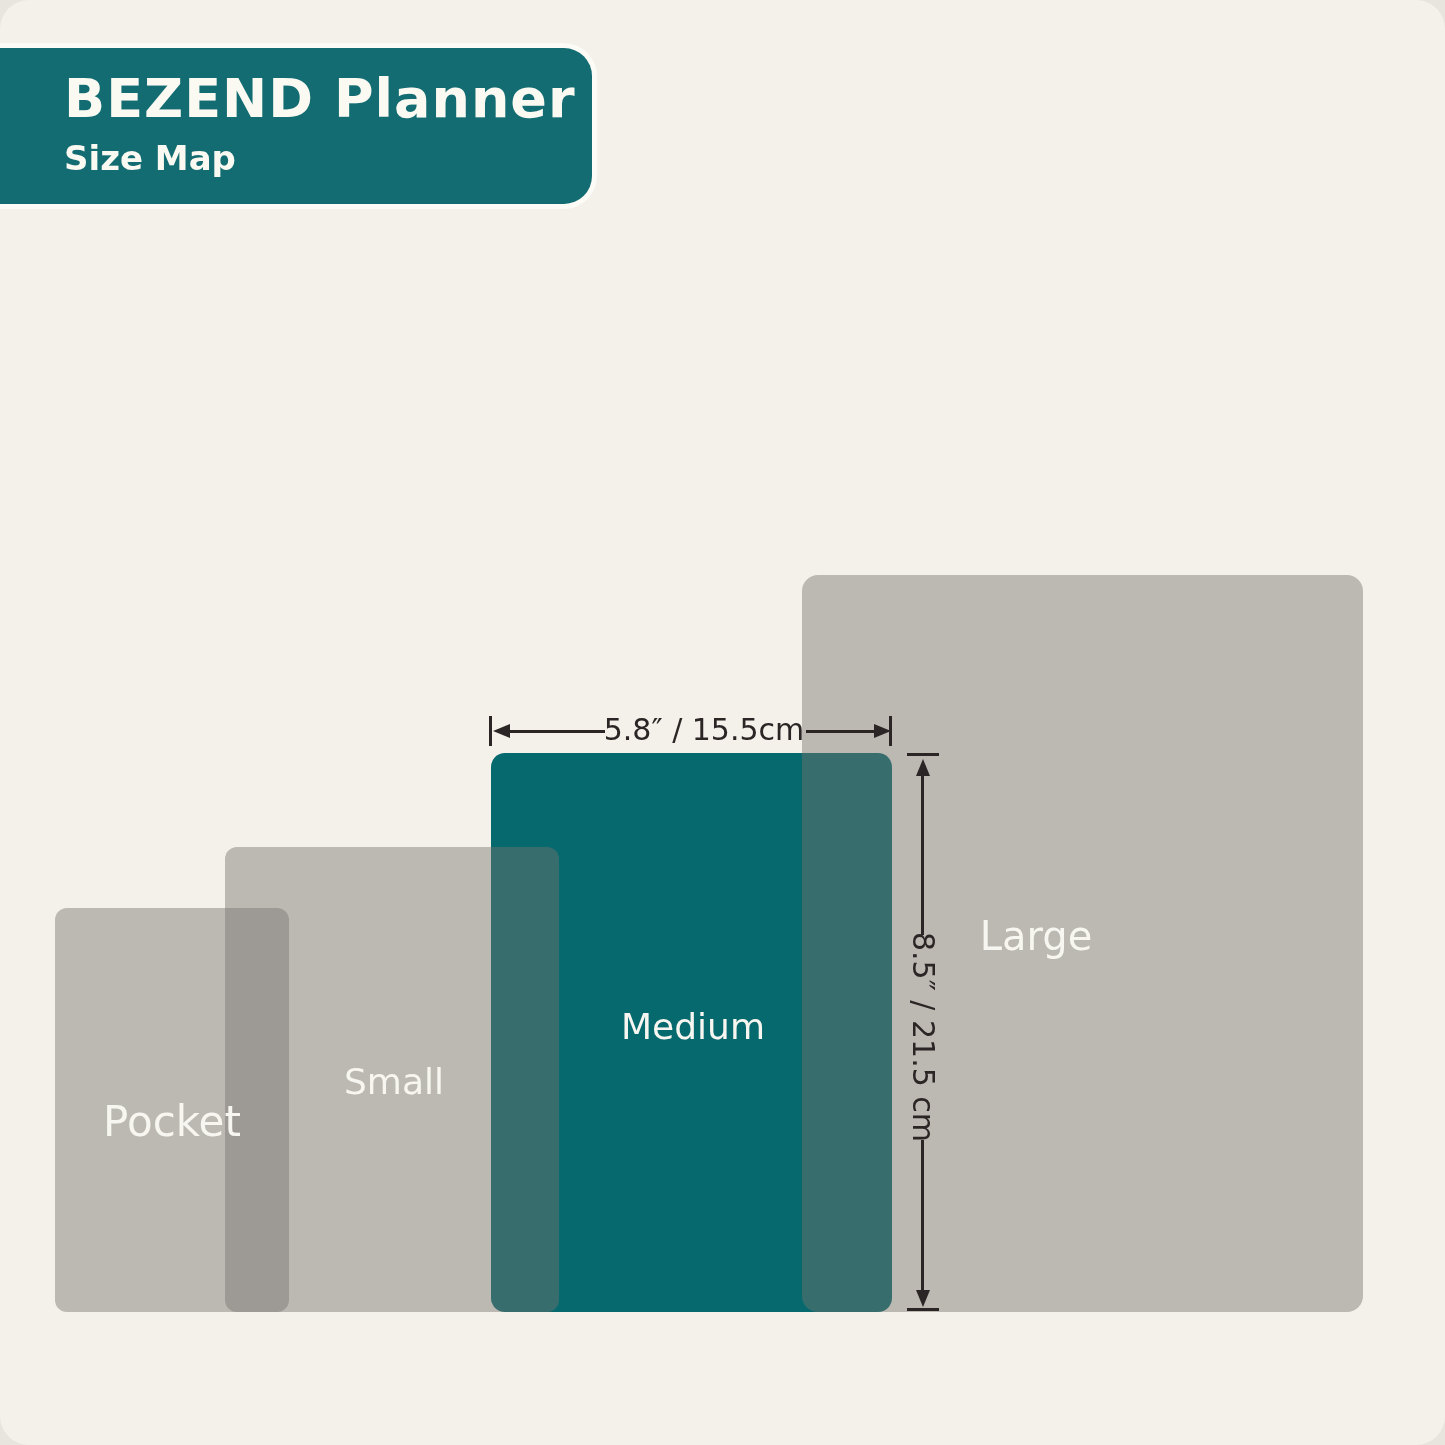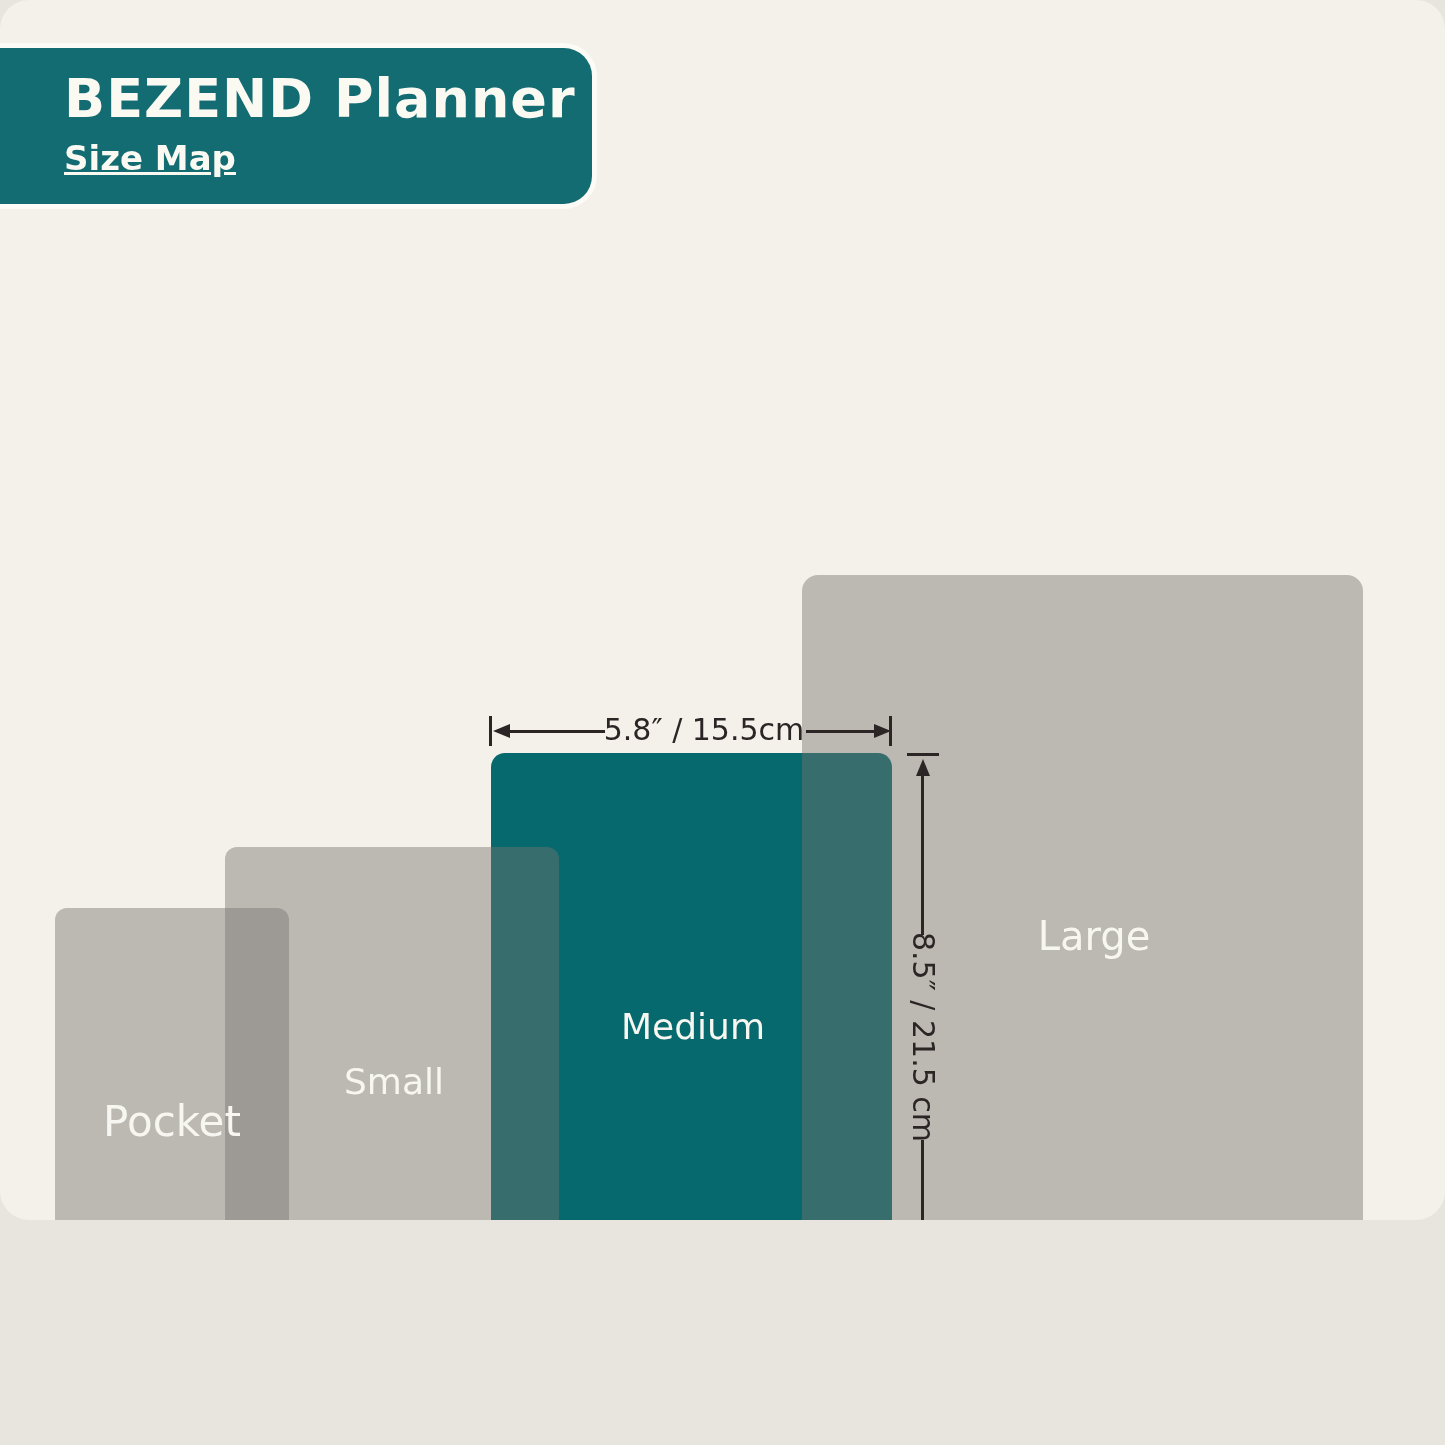--- a/index.html
+++ b/index.html
@@ -1,18 +1,18 @@
 <!DOCTYPE html>
 <html><head>
 <meta charset="utf-8">
 <style>
   html,body { margin:0; padding:0; background:#e8e5de; }
   .canvas {
     position:relative;
-    width:1445px; height:1220px;
+    width:1445px; height:1445px;
     background:#f4f1ea;
     overflow:hidden;
     font-family:"DejaVu Sans","Liberation Sans",sans-serif;
     border-radius:29px;
   }
 
   
   .badge {
     position:absolute; left:-26px; top:48px;
     width:618px; height:156px;
@@ -22,40 +22,40 @@
     box-sizing:border-box;
     padding:20px 0 0 90px;
     z-index:5;
   }
   .badge .title {
     color:#fbfaf2; font-size:54px; font-weight:bold;
     letter-spacing:1px; line-height:1.15; white-space:nowrap;
   }
   .badge .subtitle {
     color:#fbfaf2; font-size:34px; font-weight:bold;
-    margin-top:8px; white-space:nowrap;text-decoration:underline;
+    margin-top:8px; white-space:nowrap;
   }
 
   
   .rect { position:absolute; }
   .rect.gray { background:rgba(120,115,110,0.45); }
   .rect-medium { left:491px; top:753px; width:401px; height:559px; border-radius:14px; background:#05696e; z-index:1; }
   .rect-pocket { left:55px;  top:908px; width:234px; height:404px; border-radius:12px; z-index:2; }
   .rect-small  { left:225px; top:847px; width:334px; height:465px; border-radius:12px; z-index:3; }
   .rect-large  { left:802px; top:575px; width:561px; height:737px; border-radius:16px; z-index:4; }
 
   .size-label {
     position:absolute; z-index:10;
     color:#f7f6f0; white-space:nowrap;
     transform:translate(-50%,-50%);
   }
   .label-pocket { left:172px; top:1121px; font-size:42px; }
   .label-small  { left:394px; top:1081px; font-size:36px; }
   .label-medium { left:693px; top:1026px; font-size:36px; }
-  .label-large  { left:1094px; top:936px; font-size:40px; }
+  .label-large  { left:1036px; top:936px; font-size:40px; }
 
   
   .dim { position:absolute; z-index:20; background:#2b2526; }
   .dim-text {
     position:absolute; z-index:20;
     color:#2b2526; font-size:30px; white-space:nowrap;
     transform:translate(-50%,-50%);
   }
   .tri { position:absolute; z-index:20; width:0; height:0; background:none; }
 

